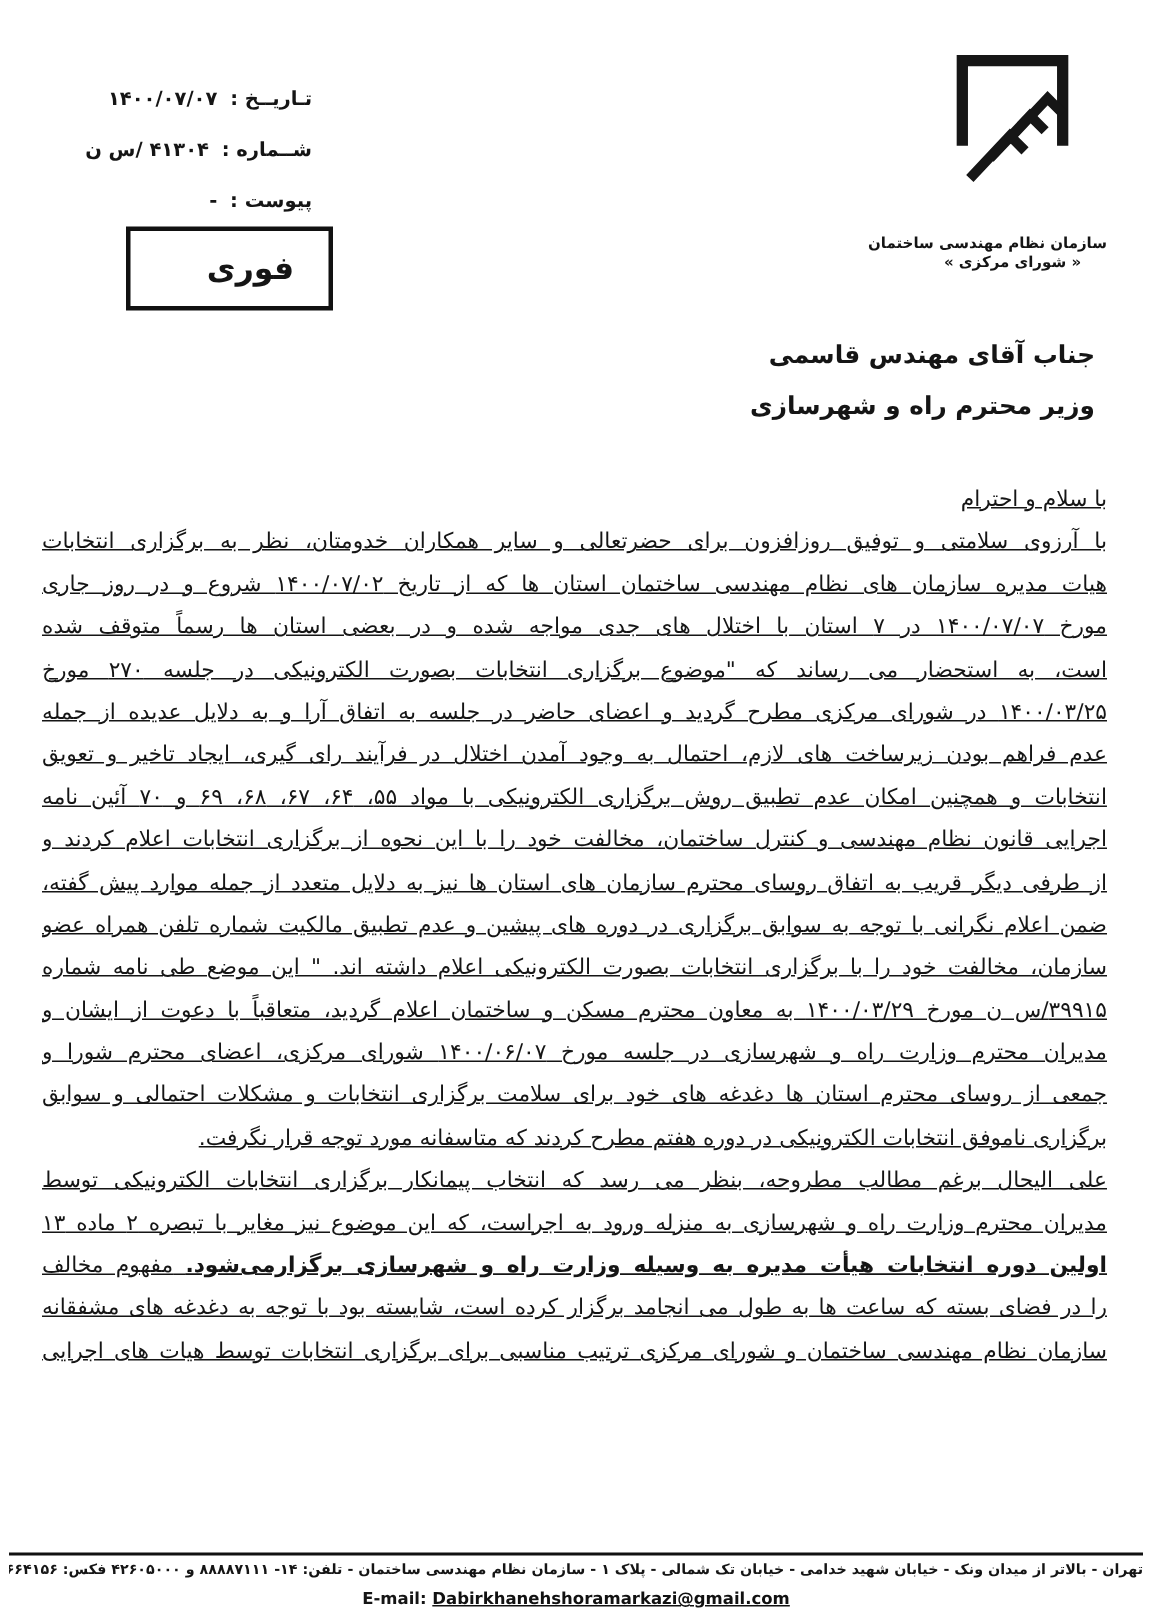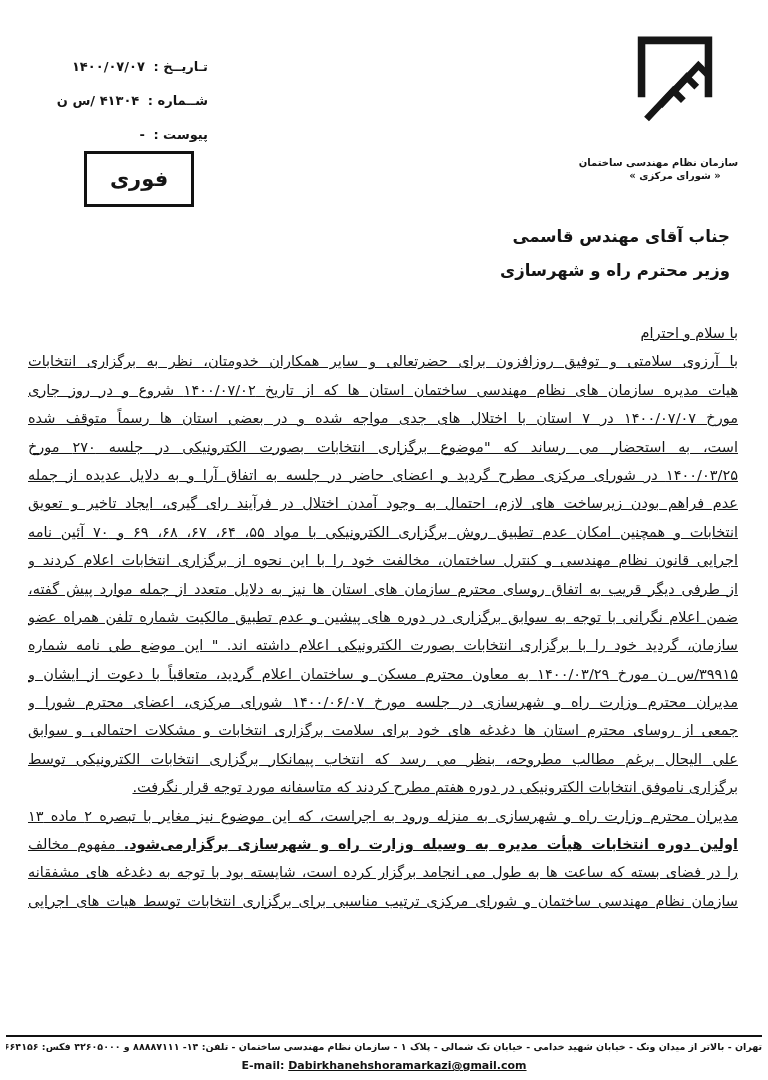--- a/index.html
+++ b/index.html
@@ -11,21 +11,21 @@
 
   
   .meta { position:absolute; top:50px; left:68px; width:140px; font-weight:bold; font-size:13px; }
   .meta .row { height:34px; line-height:34px; text-align:right; white-space:nowrap; }
   .meta .lbl { margin-left:4px; }
 
   
   .urgent {
     position:absolute; top:151px; left:84px; width:104px; height:50px;
     border:3px solid #111; display:flex; align-items:center; justify-content:center;
-    font-weight:bold; font-size:21px;
+    font-weight:bold; font-size:21px;padding-left:28px;
   }
 
   
   .logo { position:absolute; top:32px; left:612px; width:126px; text-align:center; }
   .logo svg { display:block; margin:0 auto; width:96px; height:92px; }
   .logo .org { font-size:10px; font-weight:bold; line-height:13px; white-space:nowrap;margin-top:32px; }
   .logo .council { font-size:10px; font-weight:bold; line-height:13px; }
 
   
   .recipient { position:absolute; top:220px; right:38px; text-align:right; font-weight:bold; font-size:16.5px; }
@@ -95,26 +95,26 @@
     <div class="bl">با آرزوی سلامتی و توفیق روزافزون برای حضرتعالی و سایر همکاران خدومتان، نظر به برگزاری انتخابات</div>
     <div class="bl">هیات مدیره سازمان های نظام مهندسی ساختمان استان ها که از تاریخ ۱۴۰۰/۰۷/۰۲ شروع و در روز جاری</div>
     <div class="bl">مورخ ۱۴۰۰/۰۷/۰۷ در ۷ استان با اختلال های جدی مواجه شده و در بعضی استان ها رسماً متوقف شده</div>
     <div class="bl">است، به استحضار می رساند که "موضوع برگزاری انتخابات بصورت الکترونیکی در جلسه ۲۷۰ مورخ</div>
     <div class="bl">۱۴۰۰/۰۳/۲۵ در شورای مرکزی مطرح گردید و اعضای حاضر در جلسه به اتفاق آرا و به دلایل عدیده از جمله</div>
     <div class="bl">عدم فراهم بودن زیرساخت های لازم، احتمال به وجود آمدن اختلال در فرآیند رای گیری، ایجاد تاخیر و تعویق</div>
     <div class="bl">انتخابات و همچنین امکان عدم تطبیق روش برگزاری الکترونیکی با مواد ۵۵، ۶۴، ۶۷، ۶۸، ۶۹ و ۷۰ آئین نامه</div>
     <div class="bl">اجرایی قانون نظام مهندسی و کنترل ساختمان، مخالفت خود را با این نحوه از برگزاری انتخابات اعلام کردند و</div>
     <div class="bl">از طرفی دیگر قریب به اتفاق روسای محترم سازمان های استان ها نیز به دلایل متعدد از جمله موارد پیش گفته،</div>
     <div class="bl">ضمن اعلام نگرانی با توجه به سوابق برگزاری در دوره های پیشین و عدم تطبیق مالکیت شماره تلفن همراه عضو</div>
-    <div class="bl">سازمان، گردید خود را با برگزاری انتخابات بصورت الکترونیکی اعلام داشته اند. " این موضع طی نامه شماره</div>
+    <div class="bl">سازمان، مخالفت خود را با برگزاری انتخابات بصورت الکترونیکی اعلام داشته اند. " این موضع طی نامه شماره</div>
     <div class="bl">۳۹۹۱۵/س ن مورخ ۱۴۰۰/۰۳/۲۹ به معاون محترم مسکن و ساختمان اعلام گردید، متعاقباً با دعوت از ایشان و</div>
     <div class="bl">مدیران محترم وزارت راه و شهرسازی در جلسه مورخ ۱۴۰۰/۰۶/۰۷ شورای مرکزی، اعضای محترم شورا و</div>
     <div class="bl">جمعی از روسای محترم استان ها دغدغه های خود برای سلامت برگزاری انتخابات و مشکلات احتمالی و سوابق</div>
+    <div class="bl end">برگزاری ناموفق انتخابات الکترونیکی در دوره هفتم مطرح کردند که متاسفانه مورد توجه قرار نگرفت.</div>
     <div class="bl">علی الیحال برغم مطالب مطروحه، بنظر می رسد که انتخاب پیمانکار برگزاری انتخابات الکترونیکی توسط</div>
-    <div class="bl end">برگزاری ناموفق انتخابات الکترونیکی در دوره هفتم مطرح کردند که متاسفانه مورد توجه قرار نگرفت.</div>
     <div class="bl">مدیران محترم وزارت راه و شهرسازی به منزله ورود به اجراست، که این موضوع نیز مغایر با تبصره ۲ ماده ۱۳</div>
     <div class="bl"><span class="bu">اولین دوره انتخابات هیأت مدیره به وسیله وزارت راه و شهرسازی برگزارمی‌شود.</span> <span>مفهوم مخالف</span></div>
     <div class="bl">را در فضای بسته که ساعت ها به طول می انجامد برگزار کرده است، شایسته بود با توجه به دغدغه های مشفقانه</div>
     <div class="bl">سازمان نظام مهندسی ساختمان و شورای مرکزی ترتیب مناسبی برای برگزاری انتخابات توسط هیات های اجرایی</div>
   </div>
 
   <div class="rule"></div>
   <div class="addr">تهران - بالاتر از میدان ونک - خیابان شهید خدامی - خیابان تک شمالی - پلاک ۱ - سازمان نظام مهندسی ساختمان - تلفن: ۱۴- ۸۸۸۸۷۱۱۱ و ۴۲۶۰۵۰۰۰ فکس: ۸۸۶۶۴۱۵۶ و ۸۸۶۶۴۱۶۶ کد پستی: ۱۹۹۴۶۴۳۱۱۳</div>
   <div class="email-line">
     <span>E-mail:</span>

